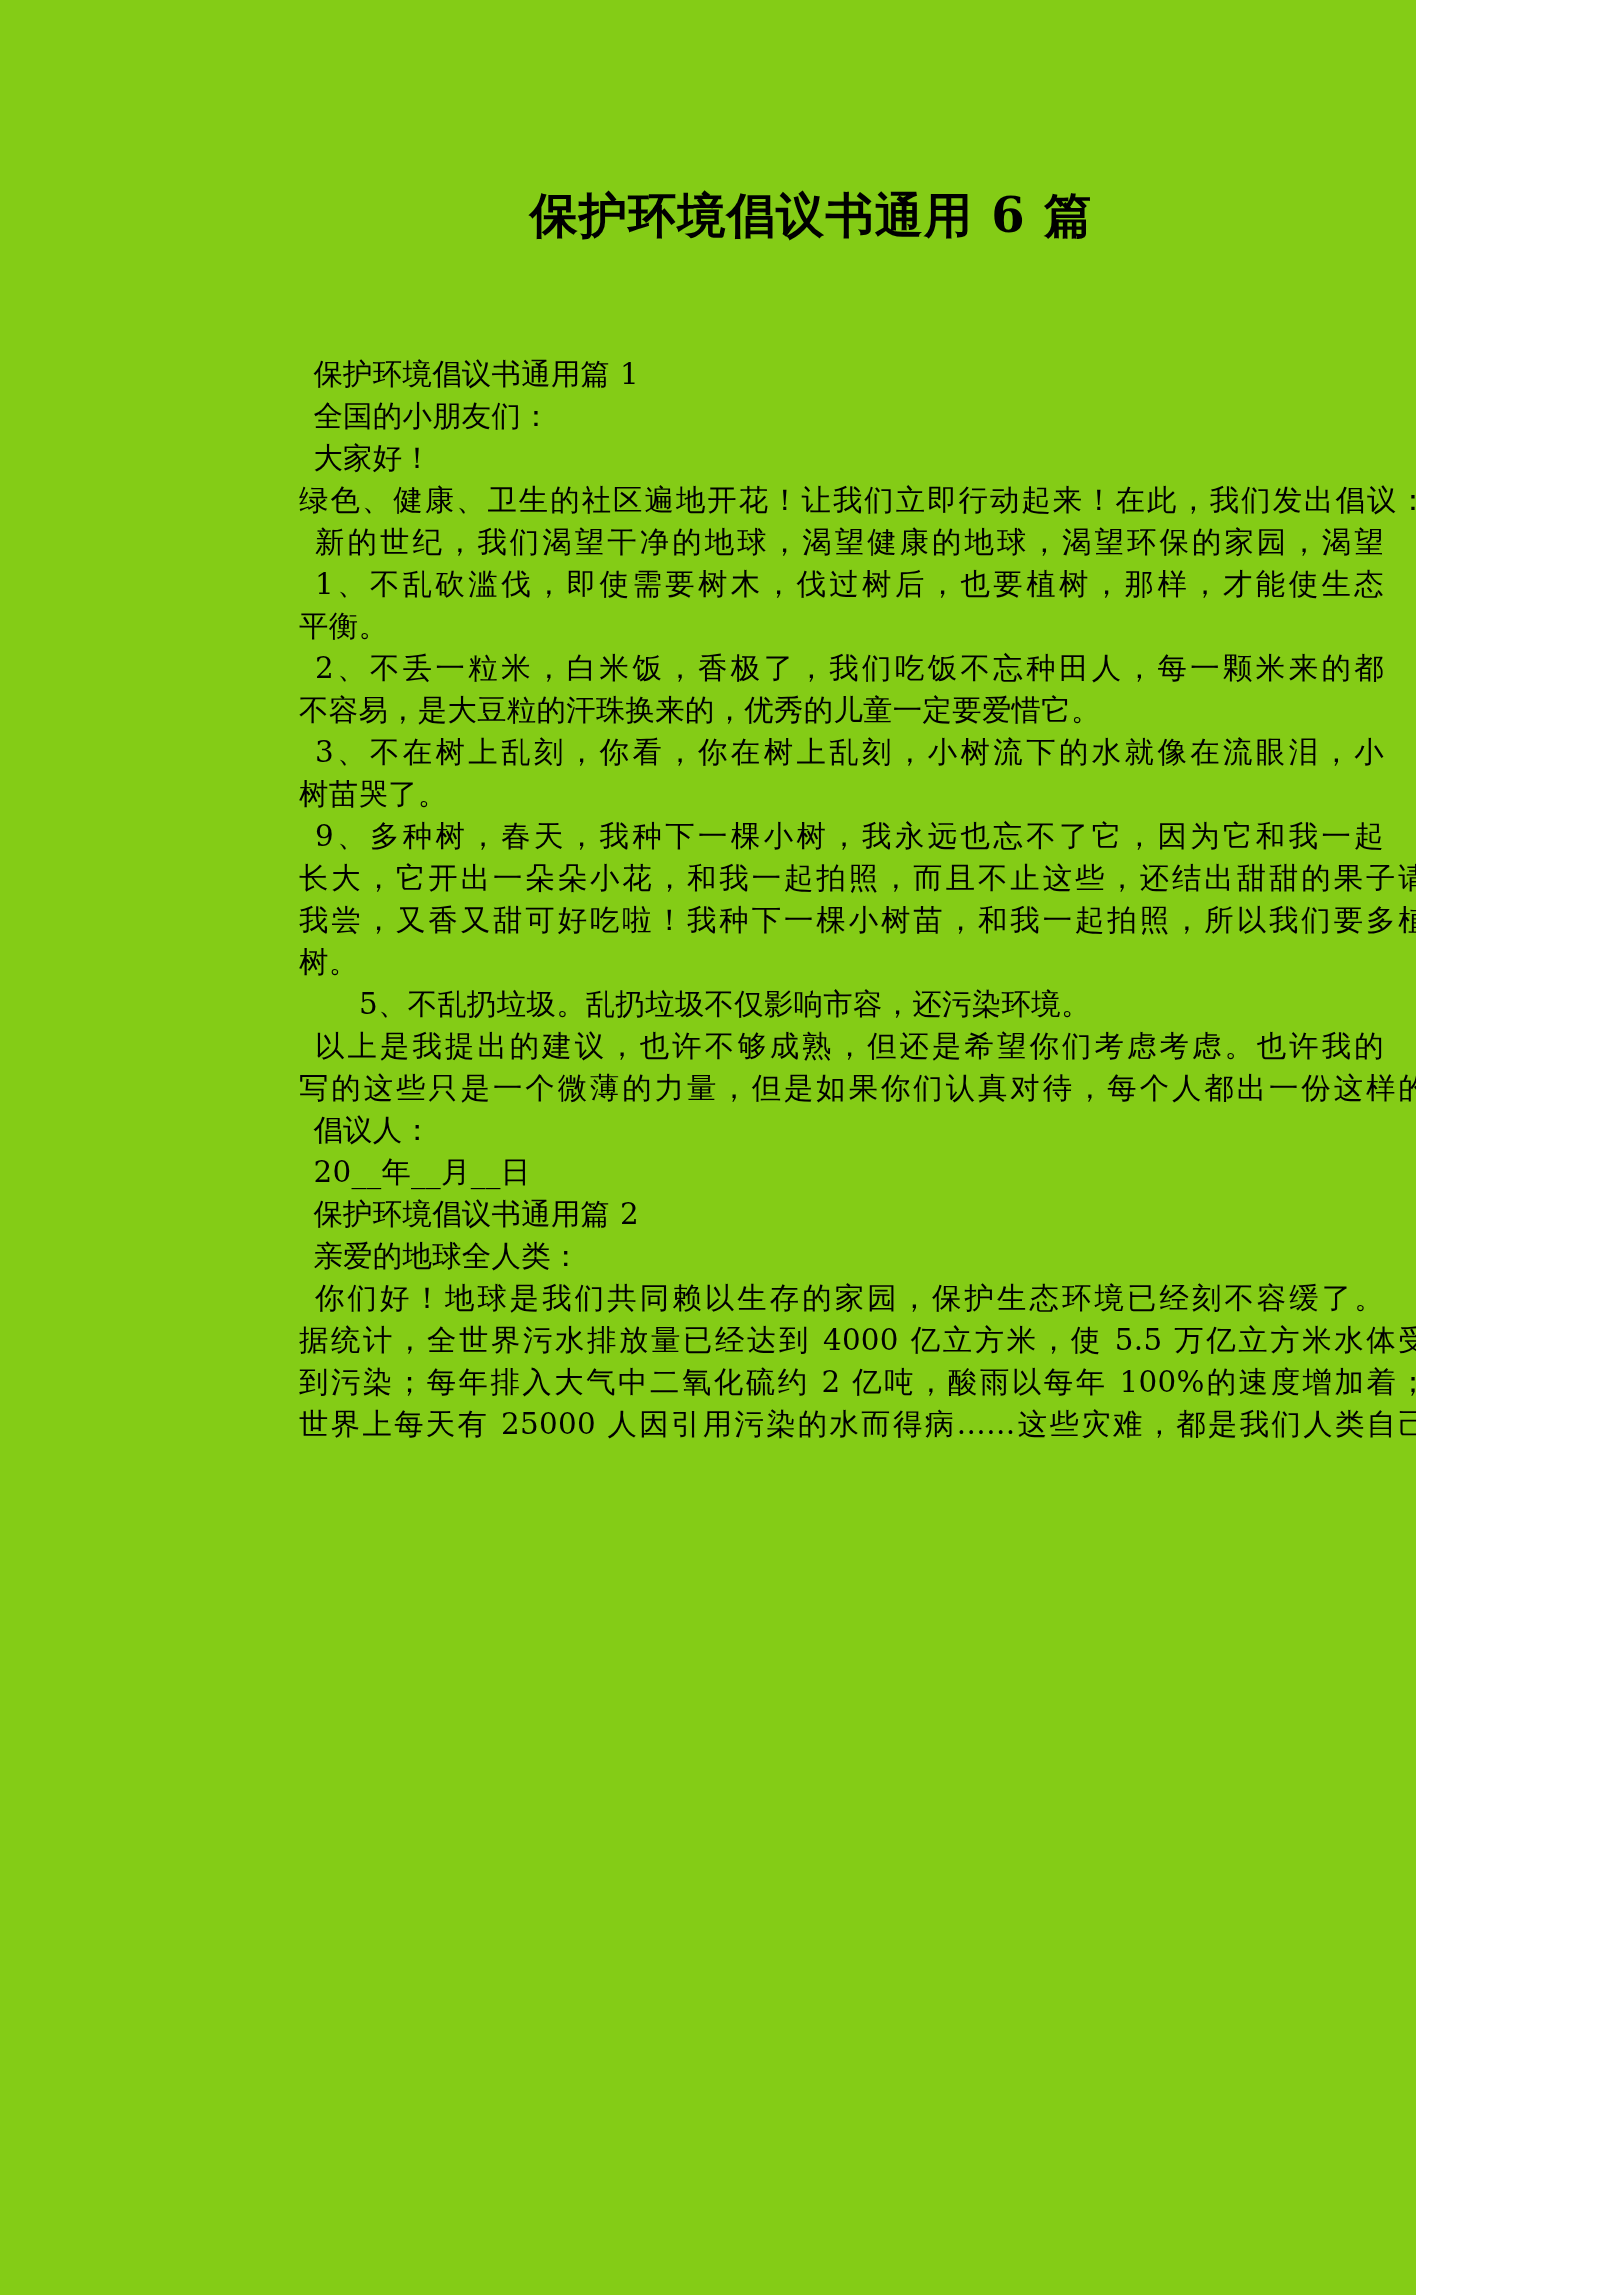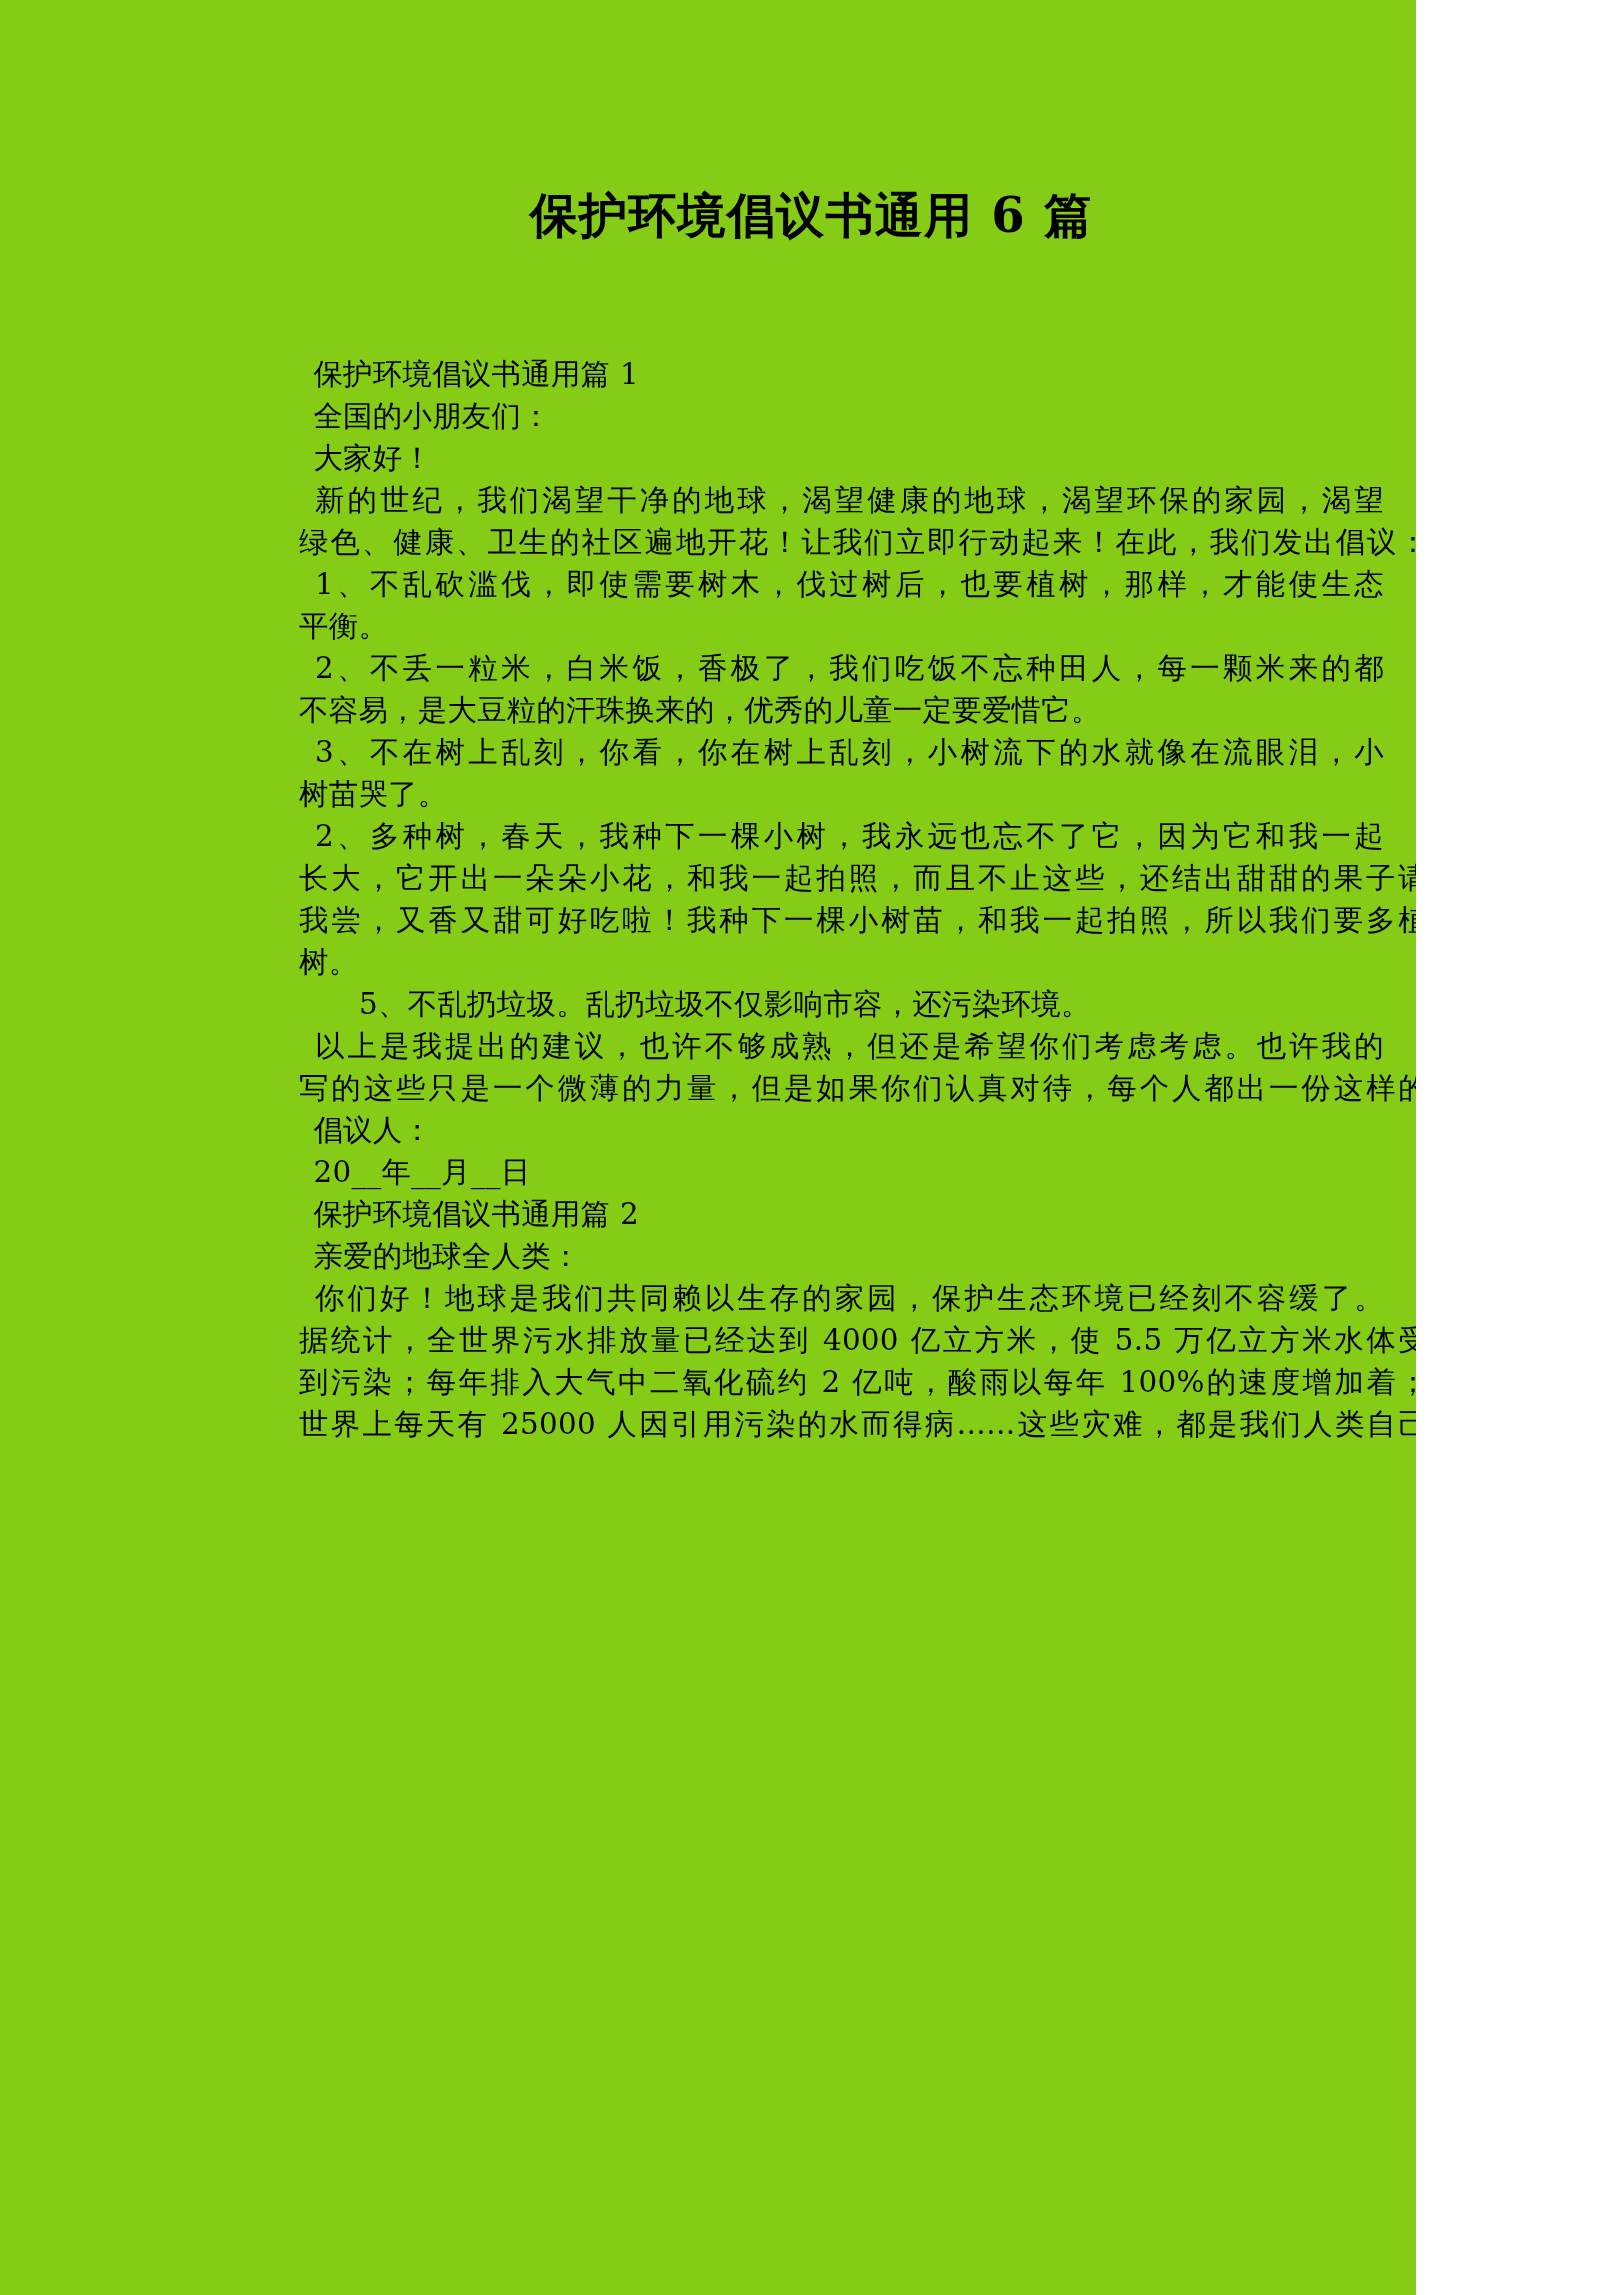--- a/index.html
+++ b/index.html
@@ -82,33 +82,33 @@
 <div class="page">
 
   <div class="doc-title">保护环境倡议书通用 6 篇</div>
 
   <div class="body-block">
 
     <div class="line heading-line">保护环境倡议书通用篇 1</div>
     <div class="line indent1">全国的小朋友们：</div>
     <div class="line indent1">大家好！</div>
 
+    <div class="line justify-line">绿色、健康、卫生的社区遍地开花！让我们立即行动起来！在此，我们发出倡议：</div>
     <div class="line justify-line ind">新的世纪，我们渴望干净的地球，渴望健康的地球，渴望环保的家园，渴望</div>
-    <div class="line justify-line">绿色、健康、卫生的社区遍地开花！让我们立即行动起来！在此，我们发出倡议：</div>
 
     <div class="line justify-line ind">1、不乱砍滥伐，即使需要树木，伐过树后，也要植树，那样，才能使生态</div>
     <div class="line flush">平衡。</div>
 
     <div class="line justify-line ind">2、不丢一粒米，白米饭，香极了，我们吃饭不忘种田人，每一颗米来的都</div>
     <div class="line flush">不容易，是大豆粒的汗珠换来的，优秀的儿童一定要爱惜它。</div>
 
     <div class="line justify-line ind">3、不在树上乱刻，你看，你在树上乱刻，小树流下的水就像在流眼泪，小</div>
     <div class="line flush">树苗哭了。</div>
 
-    <div class="line justify-line ind">2、多种树，春天，我种下一棵小树，我永远也忘不了它，因为它和我一起</div>
+    <div class="line justify-line ind">9、多种树，春天，我种下一棵小树，我永远也忘不了它，因为它和我一起</div>
     <div class="line justify-line">长大，它开出一朵朵小花，和我一起拍照，而且不止这些，还结出甜甜的果子请</div>
     <div class="line justify-line">我尝，又香又甜可好吃啦！我种下一棵小树苗，和我一起拍照，所以我们要多植</div>
     <div class="line flush">树。</div>
 
     <div class="line indent2">5、不乱扔垃圾。乱扔垃圾不仅影响市容，还污染环境。</div>
 
     <div class="line justify-line ind">以上是我提出的建议，也许不够成熟，但还是希望你们考虑考虑。也许我的</div>
     <div class="line justify-line">写的这些只是一个微薄的力量，但是如果你们认真对待，每个人都出一份这样的</div>
 
     <div class="line indent1">倡议人：</div>

